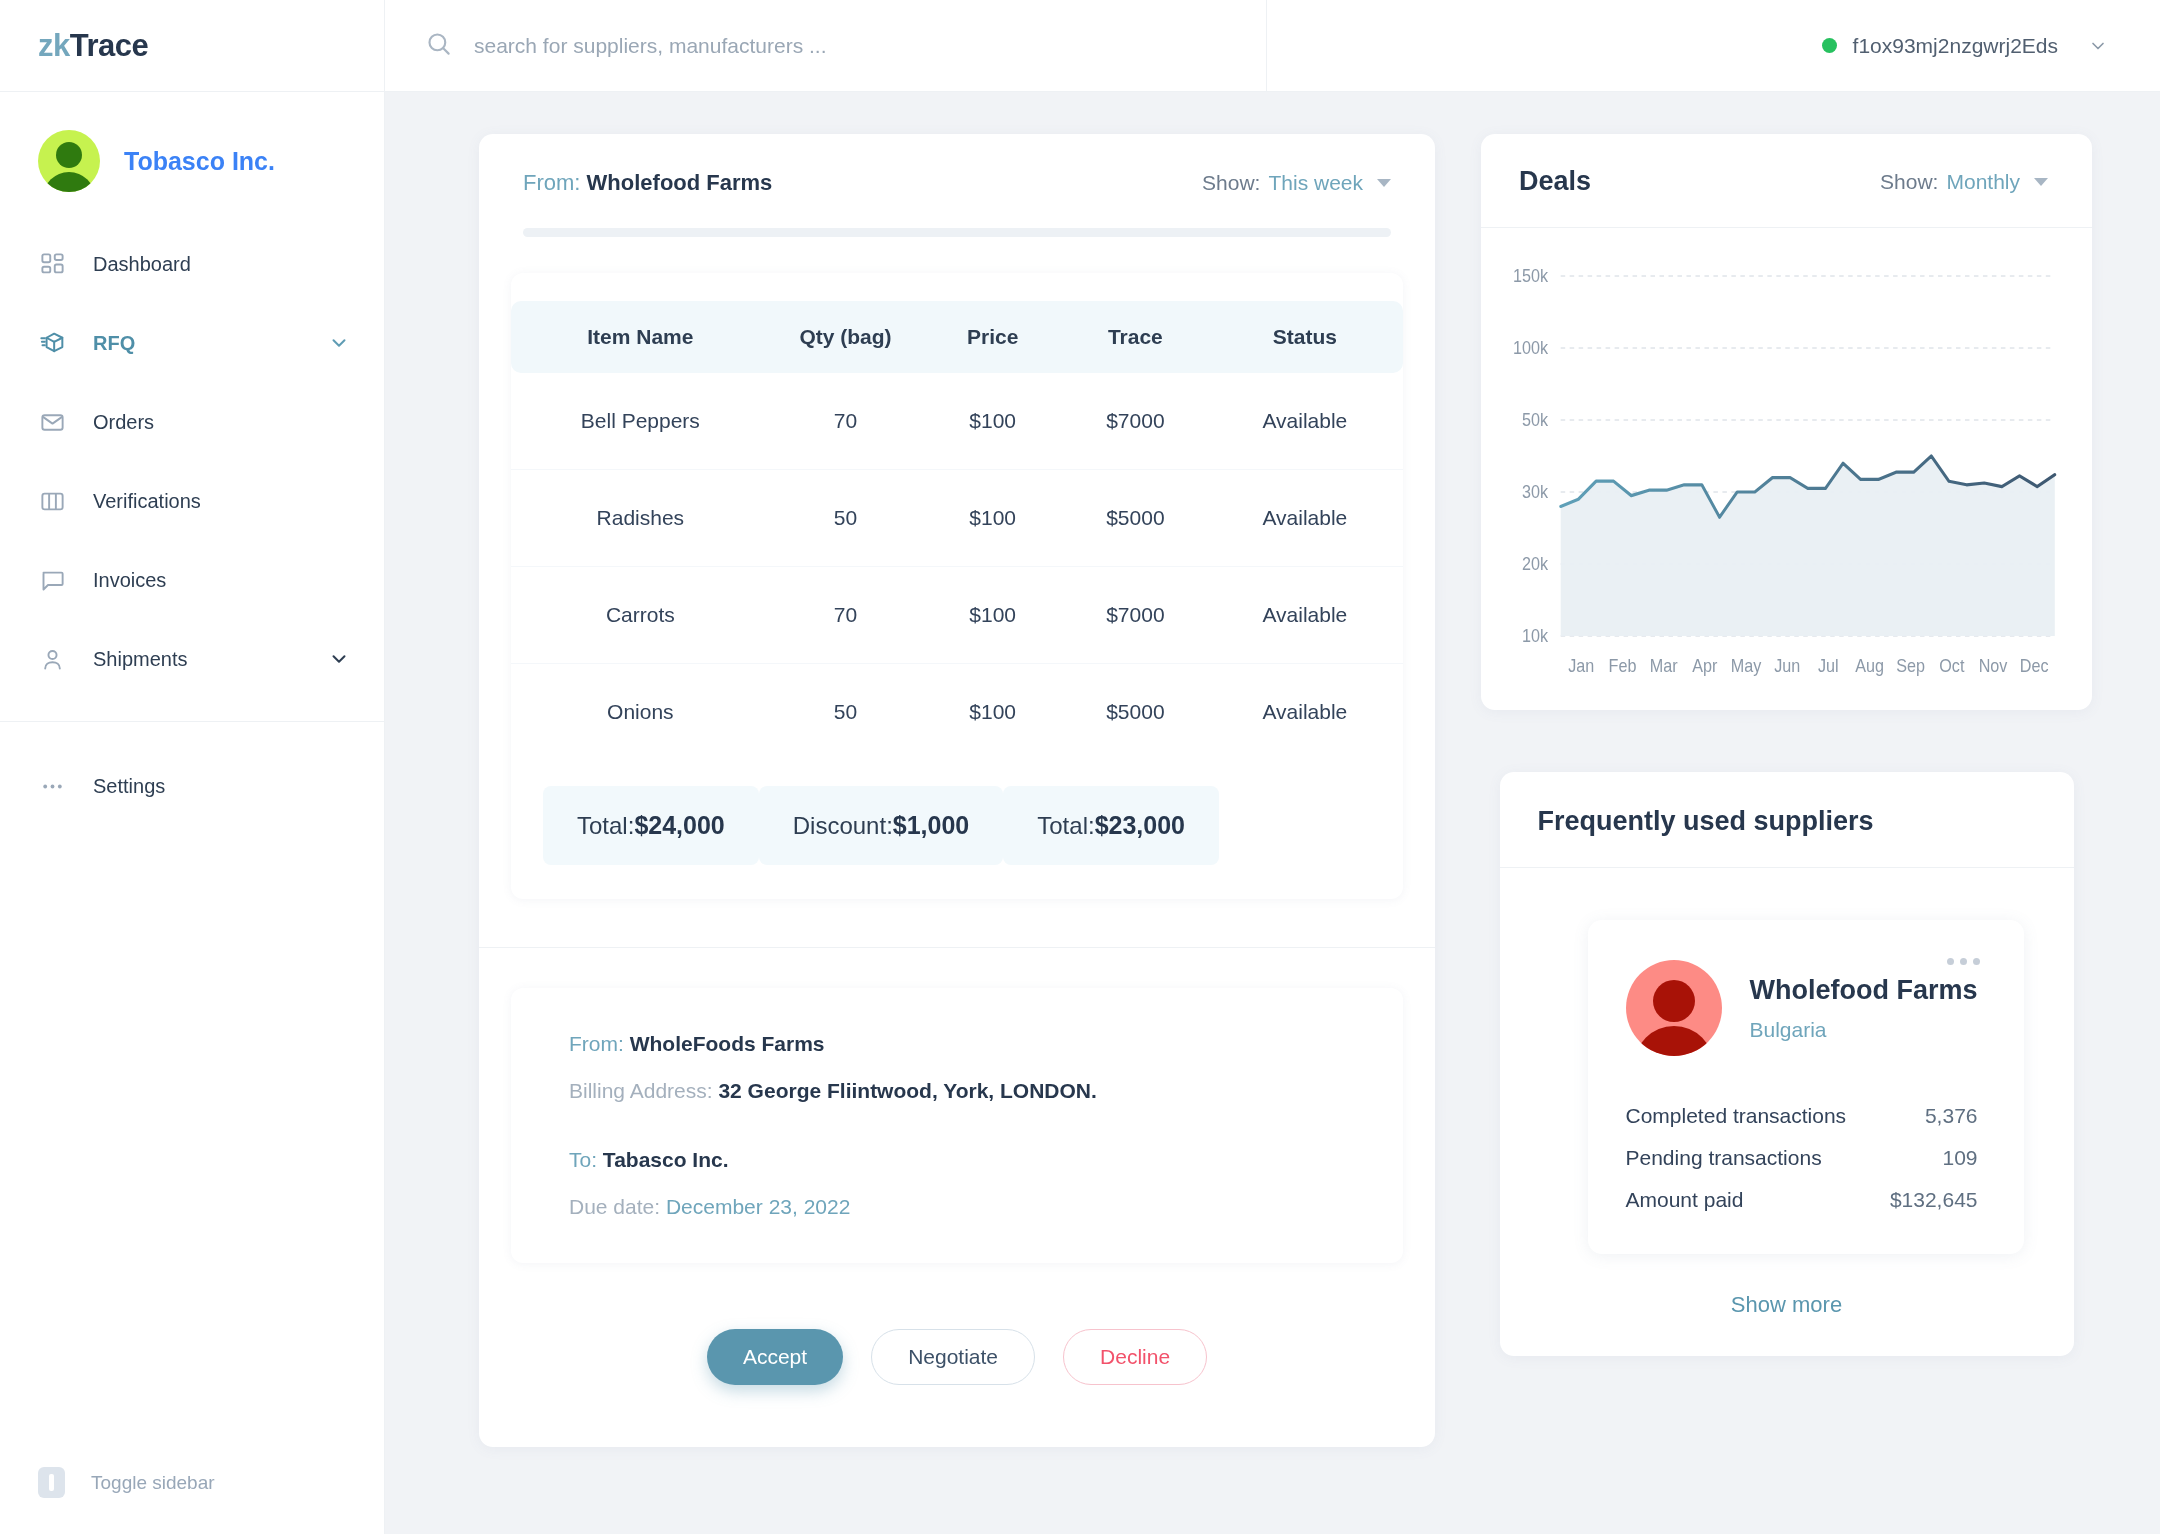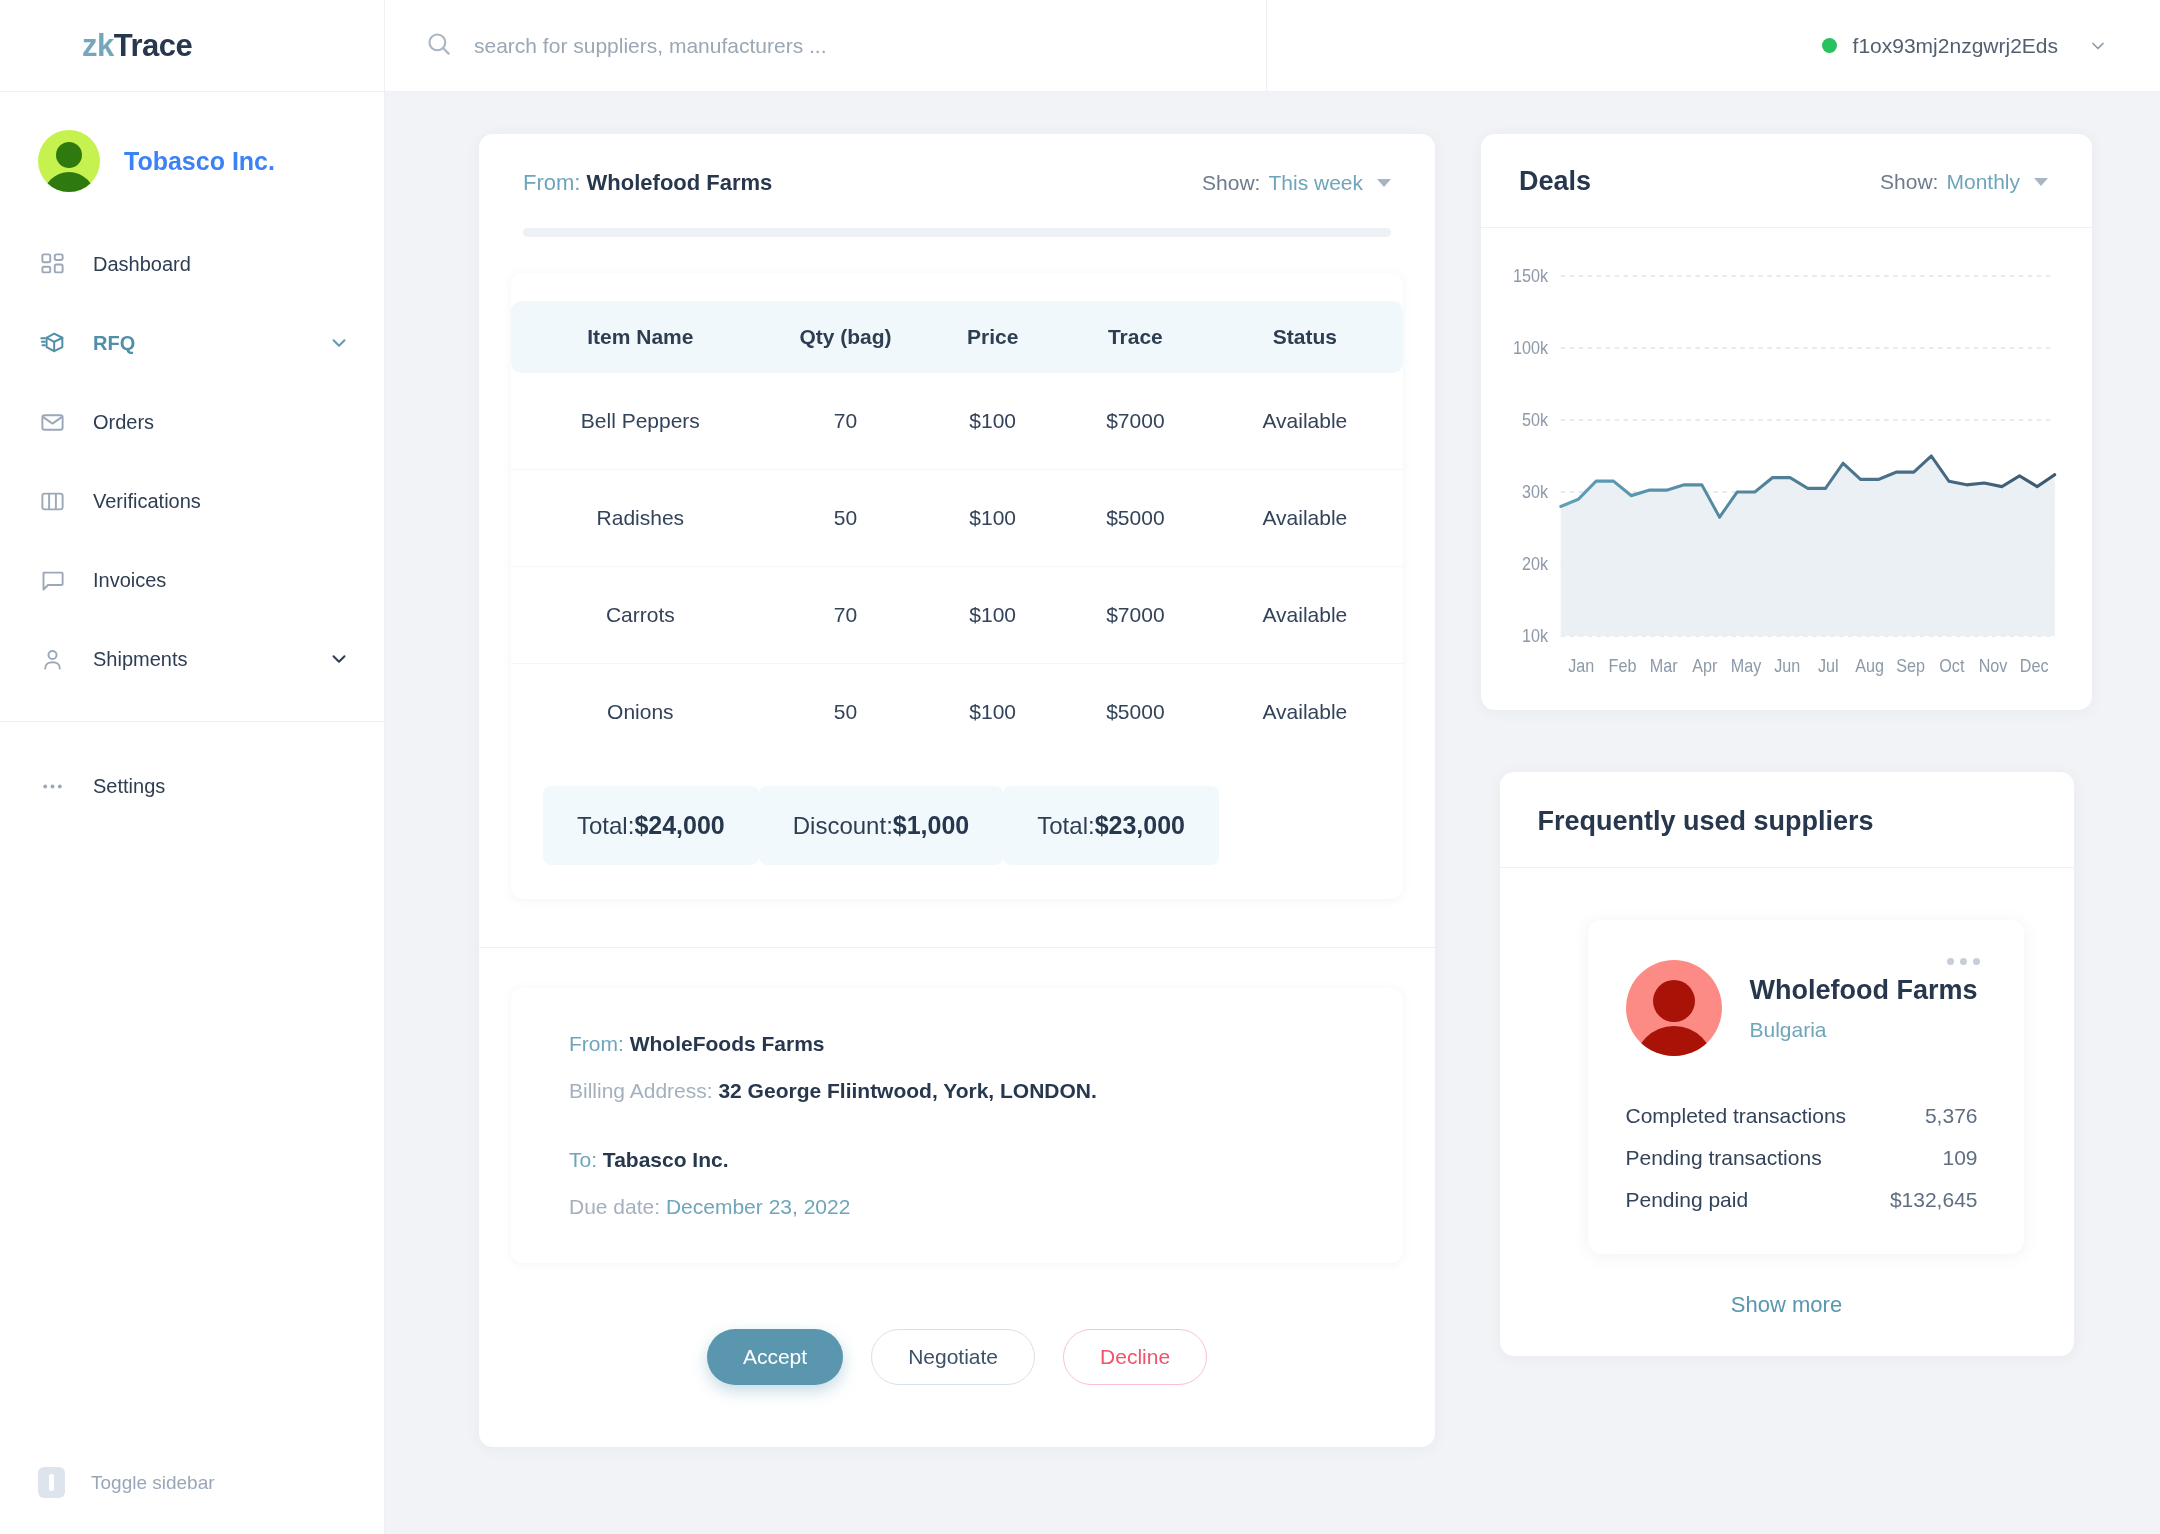--- a/index.html
+++ b/index.html
@@ -17,21 +17,21 @@
     width:385px; height:1534px; background:#ffffff;
     display:flex; flex-direction:column;
     border-right:1px solid #eef1f4;
     flex:0 0 385px;
   }
   .brand {
     height:92px; display:flex; align-items:center;
     padding-left:38px; border-bottom:1px solid #eef1f4;
   }
   .brand-text { font-size:31px; font-weight:700; letter-spacing:-0.5px; }
-  .brand-zk { color:#74a7bd;margin-left:44px; }
+  .brand-zk { color:#74a7bd; }
   .brand-rest { color:#27374d; }
 
   .profile {
     display:flex; align-items:center; gap:24px;
     padding:38px 0 42px 38px;
   }
   .avatar-green {
     width:62px; height:62px; border-radius:50%;
     background:#c6f24f; position:relative; overflow:hidden; flex:0 0 62px;
   }
@@ -528,21 +528,21 @@
             <div class="sup-stats">
               <div class="sup-stat">
                 <span class="ss-lbl">Completed transactions</span>
                 <span class="ss-val">5,376</span>
               </div>
               <div class="sup-stat">
                 <span class="ss-lbl">Pending transactions</span>
                 <span class="ss-val">109</span>
               </div>
               <div class="sup-stat">
-                <span class="ss-lbl">Pending paid</span>
+                <span class="ss-lbl">Amount paid</span>
                 <span class="ss-val">$132,645</span>
               </div>
             </div>
           </div>
           <div class="show-more">Show more</div>
         </section>
 
       </div>
     </div>
   </div>

